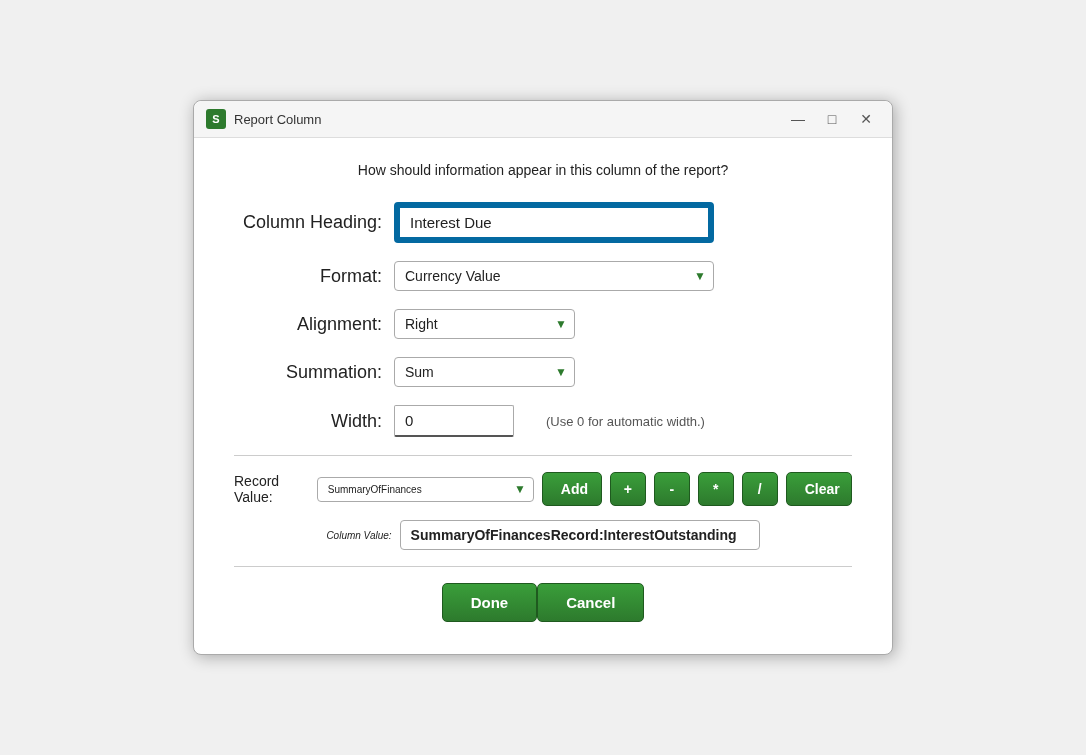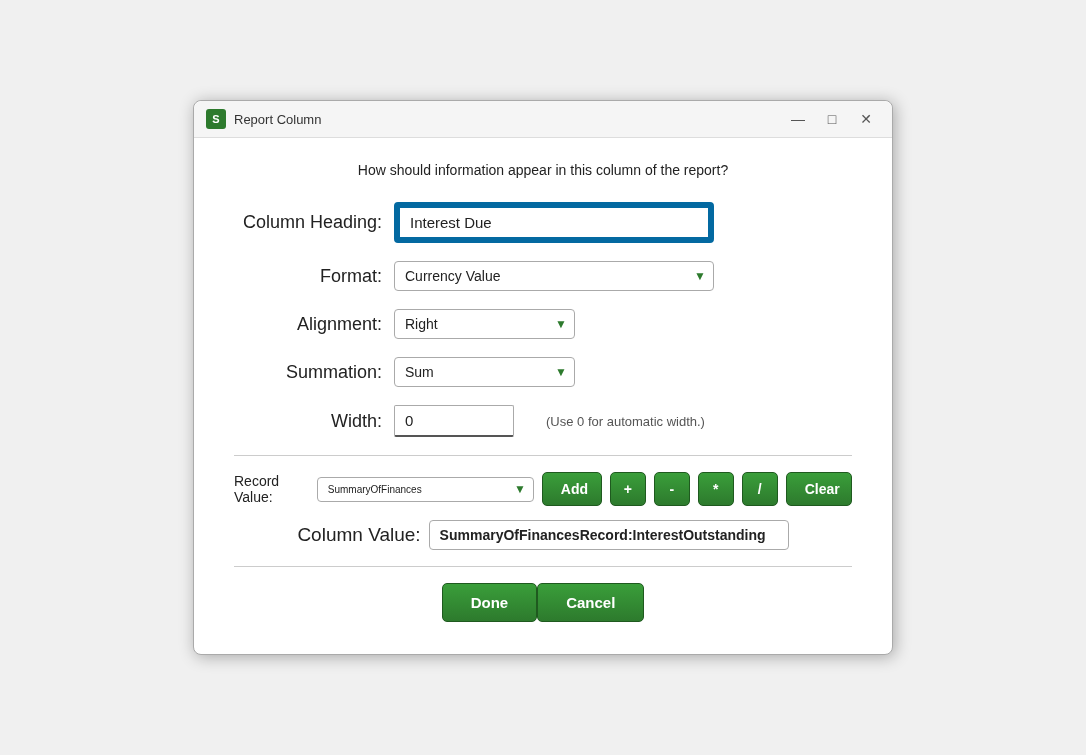--- a/index.html
+++ b/index.html
@@ -190,23 +190,24 @@
       cursor: pointer;
       min-width: 36px;
     }
     .column-value-row {
       display: flex;
       align-items: center;
       justify-content: center;
       margin-bottom: 16px;
     }
     .col-val-label {
-      font-size: 19px;
+      font-size: 10px;
       color: #222;
       margin-right: 8px;
+      font-style: italic;
     }
     .col-val-input {
       border: 1px solid #aaa;
       border-radius: 4px;
       padding: 6px 10px;
       font-size: 14px;
       width: 360px;
       color: #222;
       background: white;
       outline: none;

